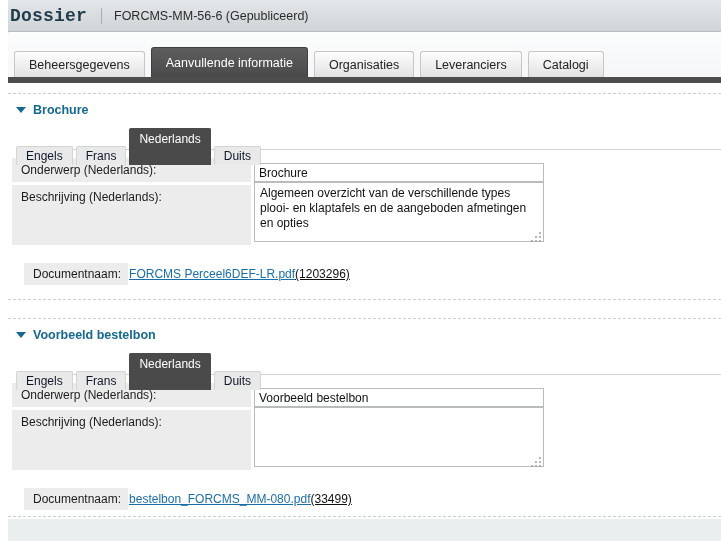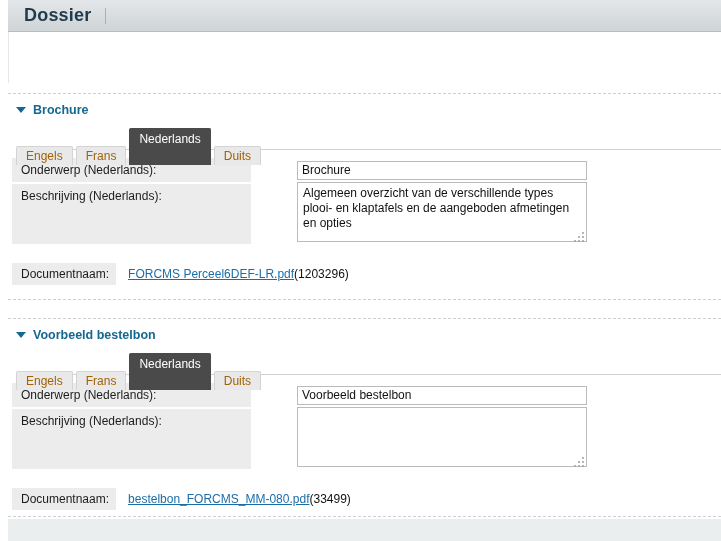--- a/index.html
+++ b/index.html
@@ -30,25 +30,25 @@
     top: 0;
     width: 713px;
     height: 32px;
     background: linear-gradient(to bottom, #e4e7e9 0%, #d8dcdf 55%, #cfd4d7 100%);
     border-bottom: 1px solid #b8bdc1;
     display: flex;
     align-items: center;
     box-sizing: border-box;
   }
   .header-title {
-    font-family: Liberation Sans, sans-serif;
+    font-family: Liberation Mono, monospace;
     font-weight: bold;
     font-size: 18px;
     color: #1f3b4d;
-    padding-left: 16px;
+    padding-left: 2px;
     letter-spacing: .2px;
   }
   .header-sep {
     width: 1px;
     height: 16px;
     background: #a9b0b5;
     margin: 0 12px 0 14px;
   }
   .header-subtitle {
     font-size: 12.5px;
@@ -153,21 +153,21 @@
     align-items: flex-end;
     gap: 3px;
     position: relative;
     z-index: 2;
   }
   .langtab {
     height: 19px;
     line-height: 19px;
     padding: 0 9px;
     font-size: 12px;
-    color: #a16207;
+    color: #0f172a;
     background: #e9e9e9;
     border: 1px solid #d4d4d4;
     border-bottom: none;
     border-radius: 2px 2px 0 0;
     box-sizing: border-box;
     white-space: nowrap;
   }
   .langtab.active {
     height: 37px;
     line-height: 21px;
@@ -183,22 +183,21 @@
     border-bottom: 1px solid #d2d2d2;
     z-index: 1;
   }
 
   
   .form {
     margin-top: 8px;
   }
   .row {
     display: flex;
-    align-items: center;
-    gap: 43px;
+    align-items: flex-end;
   }
   .row + .row { }
   .label-cell {
     width: 239px;
     margin-left: 4px;
     background: #ececec;
     color: #1c1c1c;
     font-size: 12px;
     padding: 5px 0 5px 9px;
     box-sizing: border-box;
@@ -266,28 +265,29 @@
   .doc-row {
     display: flex;
     align-items: center;
     margin-top: 18px;
   }
   .doc-label {
     background: #ececec;
     color: #1c1c1c;
     font-size: 12px;
     padding: 4px 7px 4px 9px;
-    margin-left: 4px;
+    margin-left: 16px;
     box-sizing: border-box;
   }
   .doc-value {
     font-size: 12px;
     color: #111;
-    padding-left: 12px;
+    padding-left: 1px;
     white-space: nowrap;
+    text-decoration: underline;
   }
   .doc-link {
     color: #1a6ea8;
     text-decoration: underline;
   }
 
   .footer-band {
     position: absolute;
     left: 8px;
     right: 0;
@@ -306,22 +306,33 @@
 </head>
 <body>
 
 <div class="page">
 
   <div class="left-edge"></div>
 
   <div class="header-bar">
     <span class="header-title">Dossier</span>
     <span class="header-sep"></span>
+    <span class="header-subtitle">FORCMS-MM-56-6 (Gepubliceerd)</span>
   </div>
 
+  <div class="tabstrip-wrap">
+    <div class="tabstrip">
+      <div class="tab">Beheersgegevens</div>
+      <div class="tab active">Aanvullende informatie</div>
+      <div class="tab">Organisaties</div>
+      <div class="tab">Leveranciers</div>
+      <div class="tab">Catalogi</div>
+    </div>
+    <div class="tabstrip-underline"></div>
+  </div>
 
   <div class="content">
 
     <div class="spacer-10"></div>
     <div class="dashed-rule"></div>
 
     <div>
       <div class="section-title">
         <span class="caret"></span>
         <span>Brochure</span>

